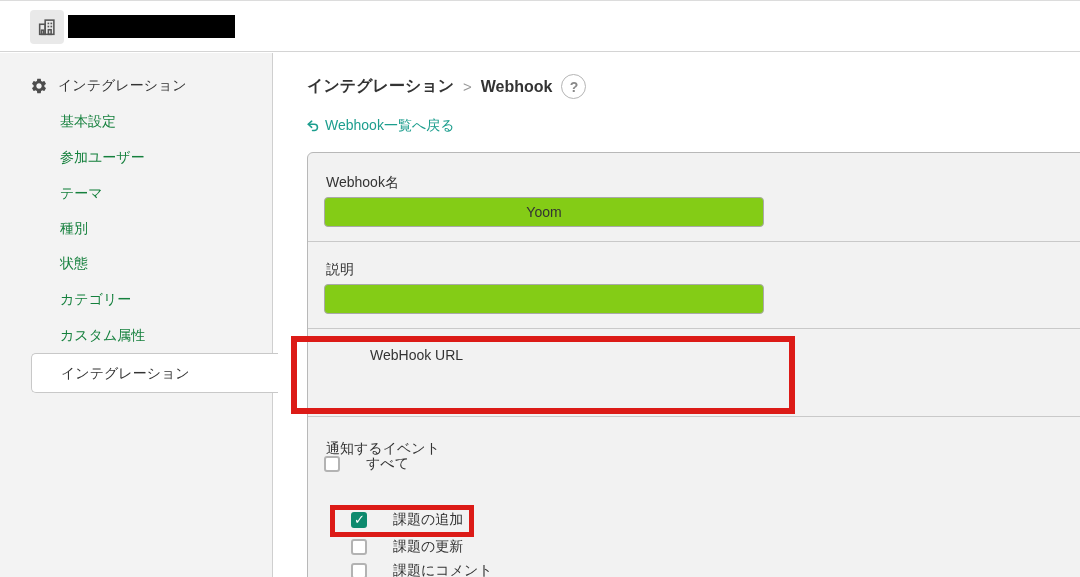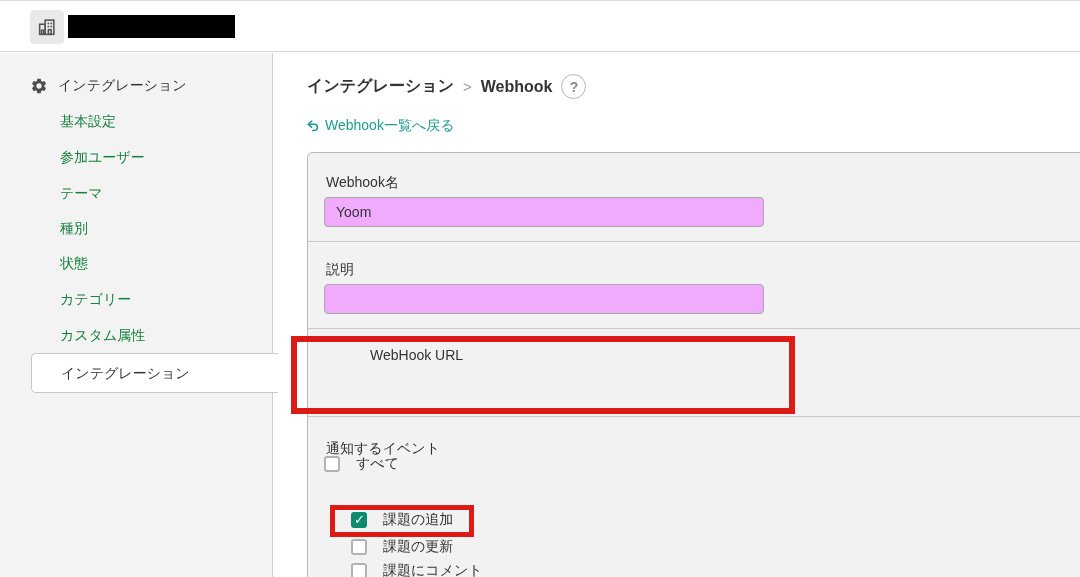--- a/index.html
+++ b/index.html
@@ -36,34 +36,34 @@
                  display:flex; align-items:center; justify-content:center; font-size:14px; color:#888;
                  font-weight:bold; cursor:pointer; }
   .back-link { position:absolute; left:306px; top:117px; display:flex; align-items:center; gap:5px;
                color:#1d9e8e; font-size:14px; cursor:pointer; z-index:2; }
 
   
   .card { position:absolute; left:307px; top:152px; width:790px; height:470px; background:#f2f2f2;
           border:1px solid #b8b8b8; border-top-left-radius:6px; z-index:1; }
   .sep { position:absolute; left:0; width:100%; height:1px; background:#c9c9c9; }
   .field-label { position:absolute; left:18px; font-size:14px; color:#333; white-space:nowrap; }
-  .text-input { position:absolute; left:16px; width:440px; height:30px; background:#f0abfc;
+  .text-input { position:absolute; left:16px; width:440px; height:30px; background:#84cc16;
                 border:1px solid #a9a9a9; border-radius:4px; font-size:14px; color:#333;
-                padding:0 11px; font-family:"Liberation Sans","DejaVu Sans",sans-serif; }
+                padding:0 11px; font-family:"Liberation Sans","DejaVu Sans",sans-serif;text-align:center; }
   .fake-input { position:absolute; left:16px; width:440px; height:30px; background:#fff;
                 border:1px solid #a9a9a9; border-radius:4px; display:flex; align-items:center;
                 padding:0 11px; font-size:14px; color:#333; cursor:text; }
   .url-redaction { position:absolute; left:114px; top:3px; width:322px; height:23px; background:#000; }
 
   .cb { width:16px; height:16px; border:2px solid #b3b3b3; border-radius:3px; background:#fff;
         flex:0 0 16px; position:relative; cursor:pointer; }
   .cb.checked { background:#0e8a6e; border-color:#0e8a6e; }
   .cb.checked::after { content:"✓"; position:absolute; left:1px; top:-2px; color:#fff;
                        font-size:13px; font-weight:bold; }
-  .cb-row { position:absolute; display:flex; align-items:center; gap:16px; font-size:14px; color:#333; }
+  .cb-row { position:absolute; display:flex; align-items:center; gap:26px; font-size:14px; color:#333; }
   .cb-row .cb-label { cursor:pointer; }
 
   
   .anno { position:absolute; border:6px solid #dc1b17; background:transparent; z-index:6; pointer-events:none; }
   .anno-issue { border-width:5px; }
 
   svg { display:block; }
 </style>
 </head>
 <body>

